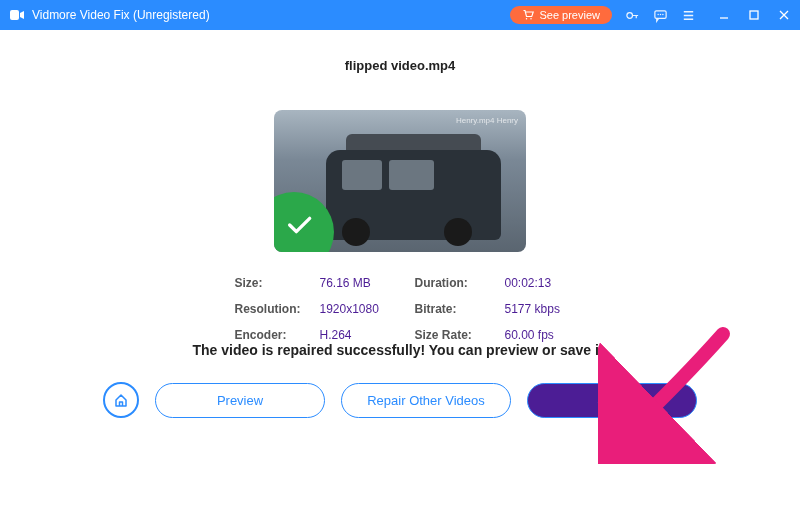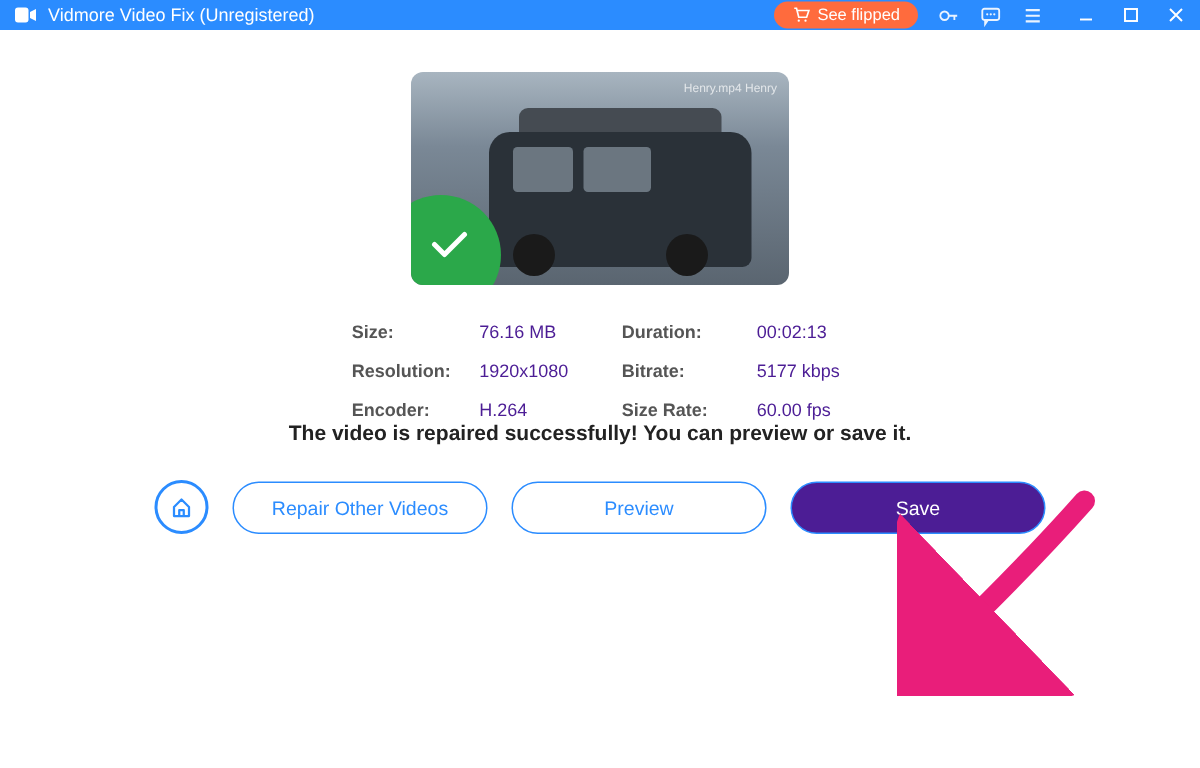--- a/index.html
+++ b/index.html
@@ -1,30 +1,30 @@
 <!DOCTYPE html>
 <html><head>
   <meta charset="utf-8">
   <style>
     * { margin: 0; padding: 0; box-sizing: border-box; font-family: -apple-system, BlinkMacSystemFont, "Segoe UI", Arial, sans-serif; }
     body { width: 800px; height: 512px; background: #fff; position: relative; overflow: hidden; }
     
-    .titlebar { height: 20px; background: #2b8cff; display: flex; align-items: center; padding: 0 8px; color: #fff; font-size: 12px; }
+    .titlebar { height: 30px; background: #2b8cff; display: flex; align-items: center; padding: 0 8px; color: #fff; font-size: 12px; }
     .app-logo { width: 18px; height: 18px; margin-right: 6px; display: flex; align-items: center; justify-content: center; }
     .titlebar-title { flex: 1; }
     .titlebar-right { display: flex; align-items: center; gap: 12px; }
     .see-pricing { background: #ff6b3d; border-radius: 12px; padding: 3px 12px; display: flex; align-items: center; gap: 5px; font-size: 11px; cursor: pointer; }
     .titlebar-icon { width: 16px; height: 16px; cursor: pointer; display: flex; align-items: center; justify-content: center; opacity: 0.9; }
     .win-controls { display: flex; gap: 14px; margin-left: 8px; }
     .win-btn { width: 16px; height: 16px; cursor: pointer; display: flex; align-items: center; justify-content: center; }
     
     .content { padding-top: 28px; display: flex; flex-direction: column; align-items: center; }
     .filename { font-size: 13px; font-weight: 700; color: #222; margin-bottom: 14px; }
     
-    .thumb-wrap { width: 252px; height: 142px; border-radius: 8px; overflow: hidden; position: relative; background: linear-gradient(180deg, #a8b5c0 0%, #7a8896 35%, #5a6570 100%); }
+    .thumb-wrap { width: 252px; height: 142px; border-radius: 8px; overflow: hidden; position: relative; background: linear-gradient(180deg, #a8b5c0 0%, #7a8896 35%, #5a6570 100%); margin-top: 23px; }
     .thumb-car { position: absolute; width: 175px; height: 90px; background: #2a3138; border-radius: 14px 14px 6px 6px; left: 52px; top: 40px; }
     .thumb-roof { position: absolute; width: 135px; height: 22px; background: #454b52; border-radius: 6px; left: 72px; top: 24px; }
     .thumb-win { position: absolute; width: 40px; height: 30px; background: #6b7680; border-radius: 3px; left: 68px; top: 50px; }
     .thumb-win2 { position: absolute; width: 45px; height: 30px; background: #6b7680; border-radius: 3px; left: 115px; top: 50px; }
     .thumb-wheel { position: absolute; width: 28px; height: 28px; background: #1a1a1a; border-radius: 50%; bottom: 6px; }
     .thumb-wheel.w1 { left: 68px; }
     .thumb-wheel.w2 { left: 170px; }
     .thumb-watermark { position: absolute; top: 6px; right: 8px; font-size: 8px; color: rgba(255,255,255,0.7); }
     .check-badge { position: absolute; left: -20px; bottom: -20px; width: 80px; height: 80px; background: #2ba84a; border-radius: 50%; display: flex; align-items: center; justify-content: center; }
     .check-badge svg { margin-top: -14px; margin-left: 10px; }
@@ -54,21 +54,21 @@
       </svg>
   </span>
   <span class="titlebar-title">Vidmore Video Fix (Unregistered)</span>
   <div class="titlebar-right">
     <div class="see-pricing">
       <svg width="12" height="12" viewBox="0 0 16 16">
           <path d="M2 2h2l2 8h7l2-6H5" stroke="#fff" stroke-width="1.5" fill="none"></path>
           <circle cx="6" cy="13" r="1" fill="#fff"></circle>
           <circle cx="12" cy="13" r="1" fill="#fff"></circle>
         </svg>
-      <span>See flipped</span>
+      <span>See preview</span>
     </div>
     <span class="titlebar-icon">
       <svg width="15" height="15" viewBox="0 0 16 16">
           <circle cx="5" cy="8" r="3" stroke="#fff" stroke-width="1.3" fill="none"></circle>
           <path d="M8 8h6M12 8v3" stroke="#fff" stroke-width="1.3"></path>
         </svg>
     </span>
     <span class="titlebar-icon">
       <svg width="15" height="15" viewBox="0 0 16 16">
           <rect x="2" y="3" width="12" height="8" rx="1.5" stroke="#fff" stroke-width="1.3" fill="none"></rect>
@@ -97,20 +97,21 @@
       <span class="win-btn">
         <svg width="12" height="12" viewBox="0 0 12 12">
             <path d="M2 2l8 8M10 2l-8 8" stroke="#fff" stroke-width="1.3"></path>
           </svg>
       </span>
     </div>
   </div>
 </div>
 
 <div class="content">
+  <div class="filename">flipped video.mp4</div>
 
   <div class="thumb-wrap">
     <div class="thumb-roof"></div>
     <div class="thumb-car"></div>
     <div class="thumb-win"></div>
     <div class="thumb-win2"></div>
     <div class="thumb-wheel w1"></div>
     <div class="thumb-wheel w2"></div>
     <div class="thumb-watermark">Henry.mp4 Henry</div>
     <div class="check-badge">
@@ -136,22 +137,22 @@
   </div>
 
   <div class="success-msg">The video is repaired successfully! You can preview or save it.</div>
 
   <div class="button-row">
     <div class="home-btn">
       <svg width="16" height="16" viewBox="0 0 16 16">
           <path d="M3 8l5-5 5 5v6H3V8z M6.5 14v-4h3v4" stroke="#2b8cff" stroke-width="1.5" fill="none" stroke-linejoin="round"></path>
         </svg>
     </div>
+    <div class="btn btn-outline">Preview</div>
     <div class="btn btn-outline">Repair Other Videos</div>
-    <div class="btn btn-outline">Preview</div>
     <div class="btn btn-primary">Save</div>
   </div>
 </div>
 
 <svg class="arrow-annotation" width="140" height="140" viewBox="0 0 140 140">
   <defs>
     <marker id="ah" markerWidth="12" markerHeight="12" refX="3" refY="6" orient="auto">
       <path d="M0 0 L12 6 L0 12 Z" fill="#e91e7a"></path>
     </marker>
   </defs>

